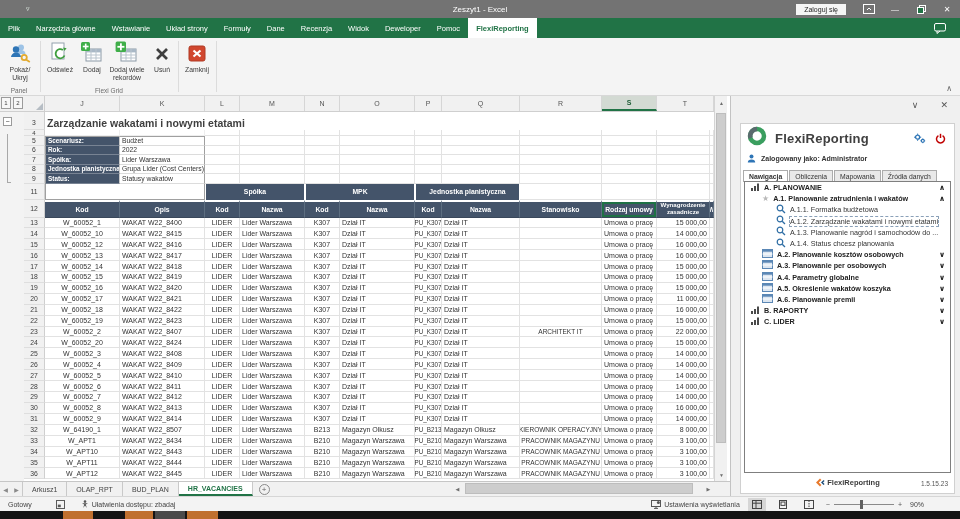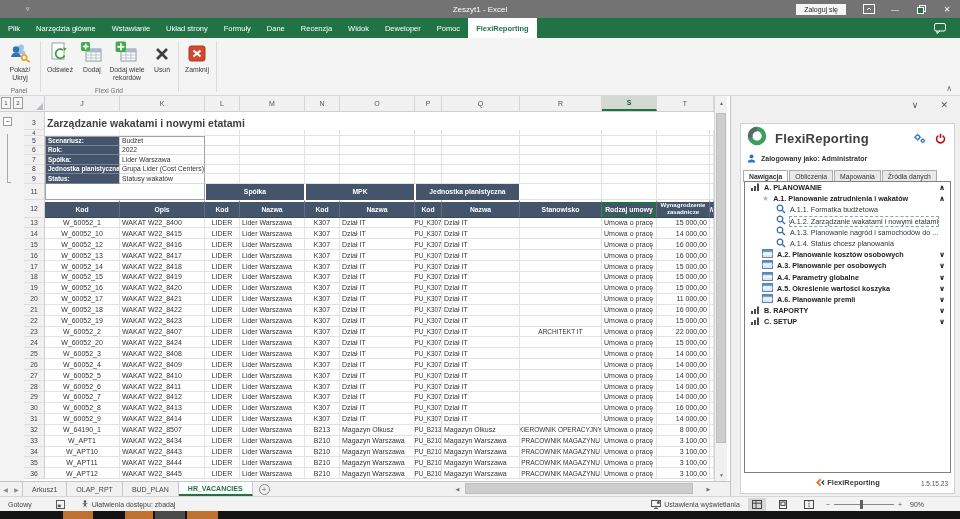--- a/index.html
+++ b/index.html
@@ -989,21 +989,21 @@
             <span class="chev chev-down">∨</span>
           </div><div class="ti" data-icon="form" data-level="1" data-chev="down">
 
             <span class="tic tic-form">
               <svg width="11" height="9" viewBox="0 0 11 9">
                   <rect x="0.5" y="0.5" width="10" height="8" fill="#dce6f1" stroke="#5b87b5"></rect>
                   <rect x="0.5" y="0.5" width="10" height="2.2" fill="#5b87b5"></rect>
                   <line x1="0.5" y1="5" x2="10.5" y2="5" stroke="#fff"></line>
                 </svg>
             </span>
-            <span class="tlabel">A.5. Określenie wartości koszyka</span>
+            <span class="tlabel">A.5. Określenie wakatów koszyka</span>
 
             <span class="chev chev-down">∨</span>
           </div><div class="ti" data-icon="form" data-level="1" data-chev="down">
 
             <span class="tic tic-form">
               <svg width="11" height="9" viewBox="0 0 11 9">
                   <rect x="0.5" y="0.5" width="10" height="8" fill="#dce6f1" stroke="#5b87b5"></rect>
                   <rect x="0.5" y="0.5" width="10" height="2.2" fill="#5b87b5"></rect>
                   <line x1="0.5" y1="5" x2="10.5" y2="5" stroke="#fff"></line>
                 </svg>
@@ -1025,21 +1025,21 @@
             <span class="chev chev-down">∨</span>
           </div><div class="ti" data-icon="chart" data-level="0" data-chev="down">
             <span class="tic tic-chart">
               <svg width="10" height="10" viewBox="0 0 10 10">
                   <rect x="1" y="6" width="2" height="3" fill="#4a4a4a"></rect>
                   <rect x="4" y="4" width="2" height="5" fill="#4a4a4a"></rect>
                   <rect x="7" y="1.5" width="2" height="7.5" fill="#4a4a4a"></rect>
                 </svg>
             </span>
 
-            <span class="tlabel">C. SETUP</span>
+            <span class="tlabel">C. LIDER</span>
 
             <span class="chev chev-down">∨</span>
           </div></div>
       </div>
       <div id="pfoot">
         <svg width="10" height="9" viewBox="0 0 10 9">
             <polygon points="5,0.5 1,4.5 5,8.5 6.4,7.1 3.8,4.5 6.4,1.9" fill="#e8792b"></polygon>
             <polygon points="8.6,1.9 6,4.5 8.6,7.1 9.6,6.1 8,4.5 9.6,2.9" fill="#1f4e79"></polygon>
           </svg>
         <span id="pbrand">FlexiReporting</span>

